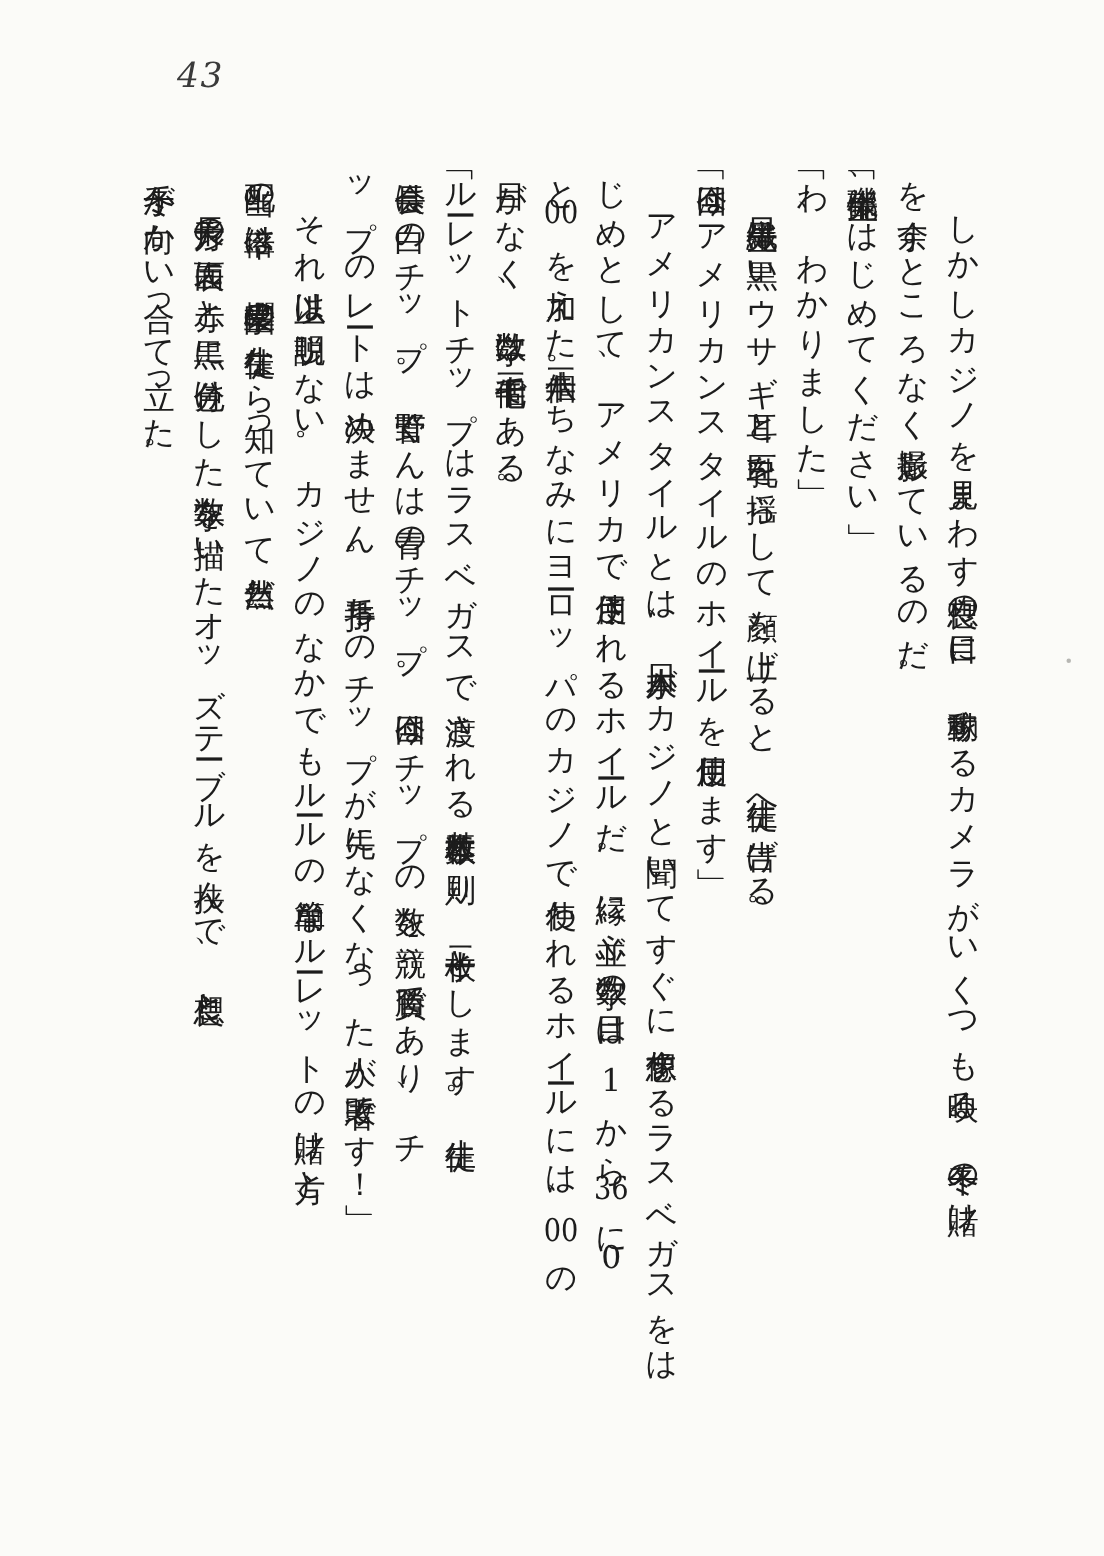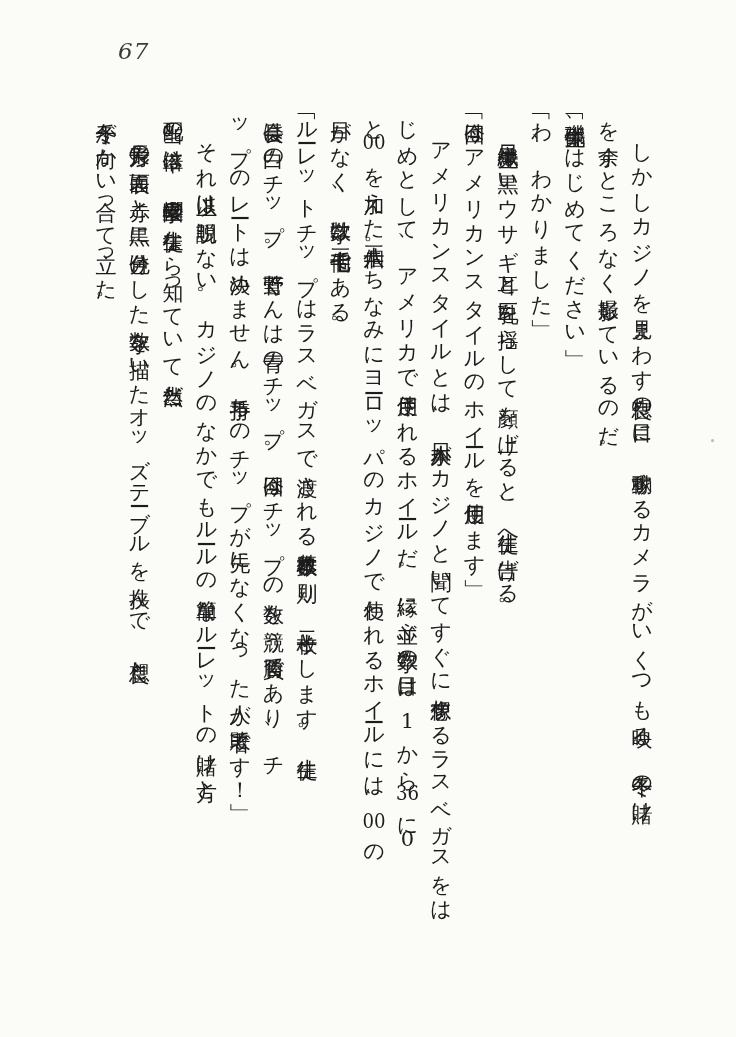--- a/index.html
+++ b/index.html
@@ -45,21 +45,21 @@
     height: 3px;
     border-radius: 50%;
     background: #9a9a96;
     opacity: 0.7;
   }
 </style>
 </head>
 <body>
 
 <div class="book-page">
-  <div class="page-number">67</div>
+  <div class="page-number">43</div>
 
   <div class="text-block" id="text-block">
       <div class="tline indent">しかしカジノを見まわす想良の目に、稼動するカメラがいくつも映る。千冬の賭け</div>
       <div class="tline">を余すところなく撮影しているのだ。</div>
       <div class="tline">「磯部先生、はじめてください」</div>
       <div class="tline">「わ、わかりました」</div>
       <div class="tline indent">早織先生は黒いウサギ耳と巨乳を揺らして顔を上げると、生徒へ告げる。</div>
       <div class="tline">「今回はアメリカンスタイルのホイールを使用します」</div>
       <div class="tline indent">アメリカンスタイルとは、日本人がカジノと聞いてすぐに想像するラスベガスをは</div>
       <div class="tline">じめとして、アメリカで使用されるホイールだ。縁に並ぶ数字の目は、<span class="tcy">1</span>から<span class="tcy">36</span>に<span class="tcy">0</span></div>

